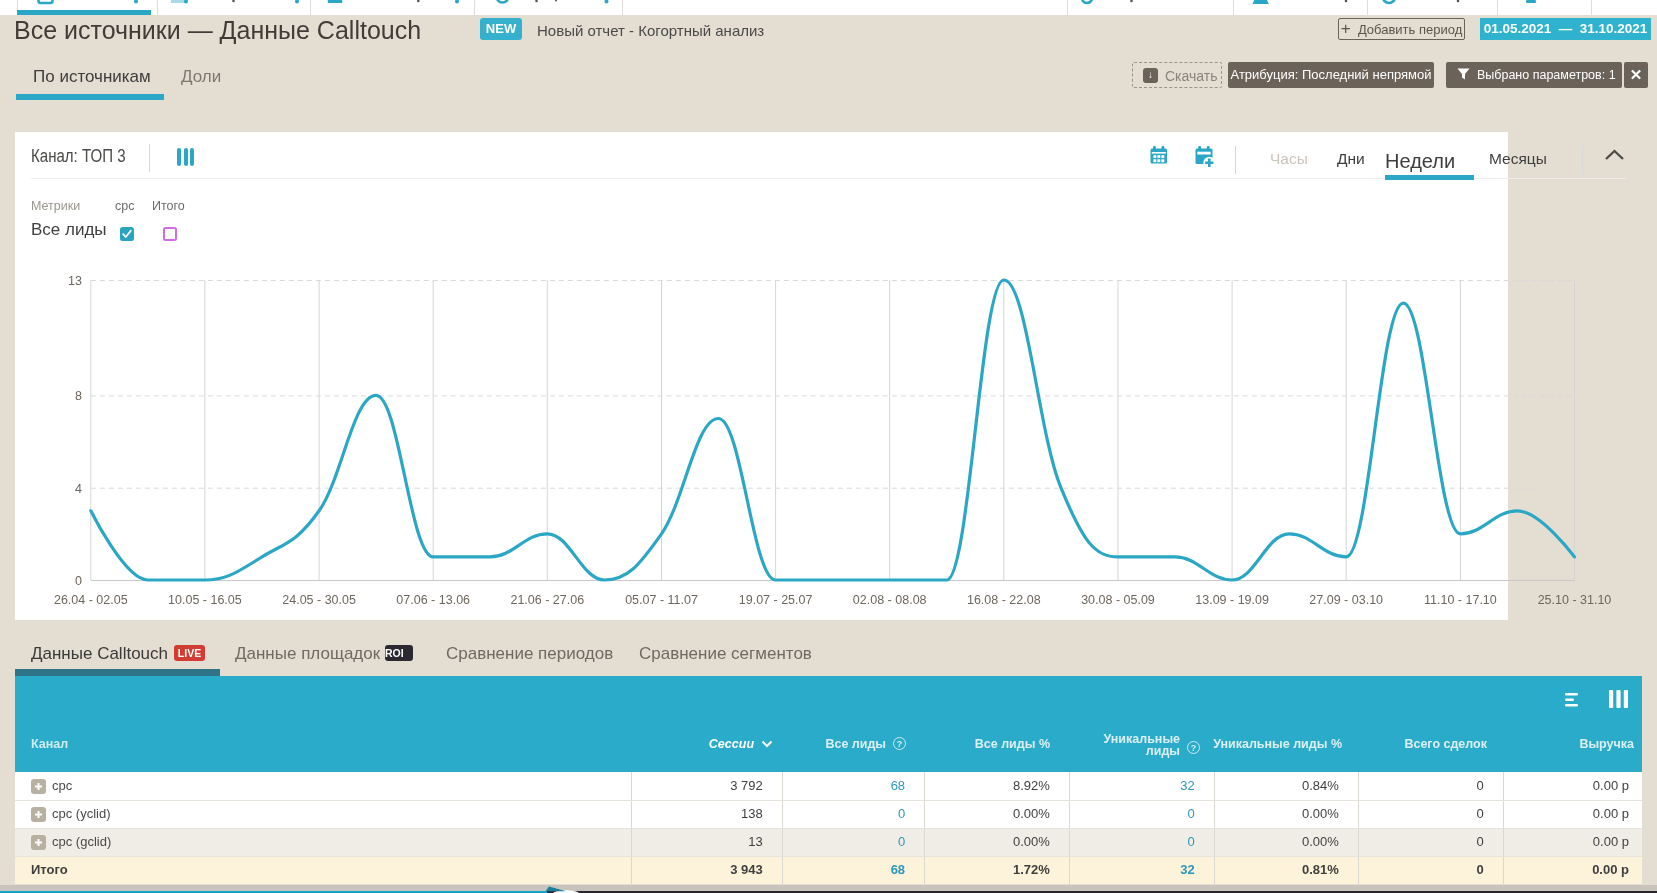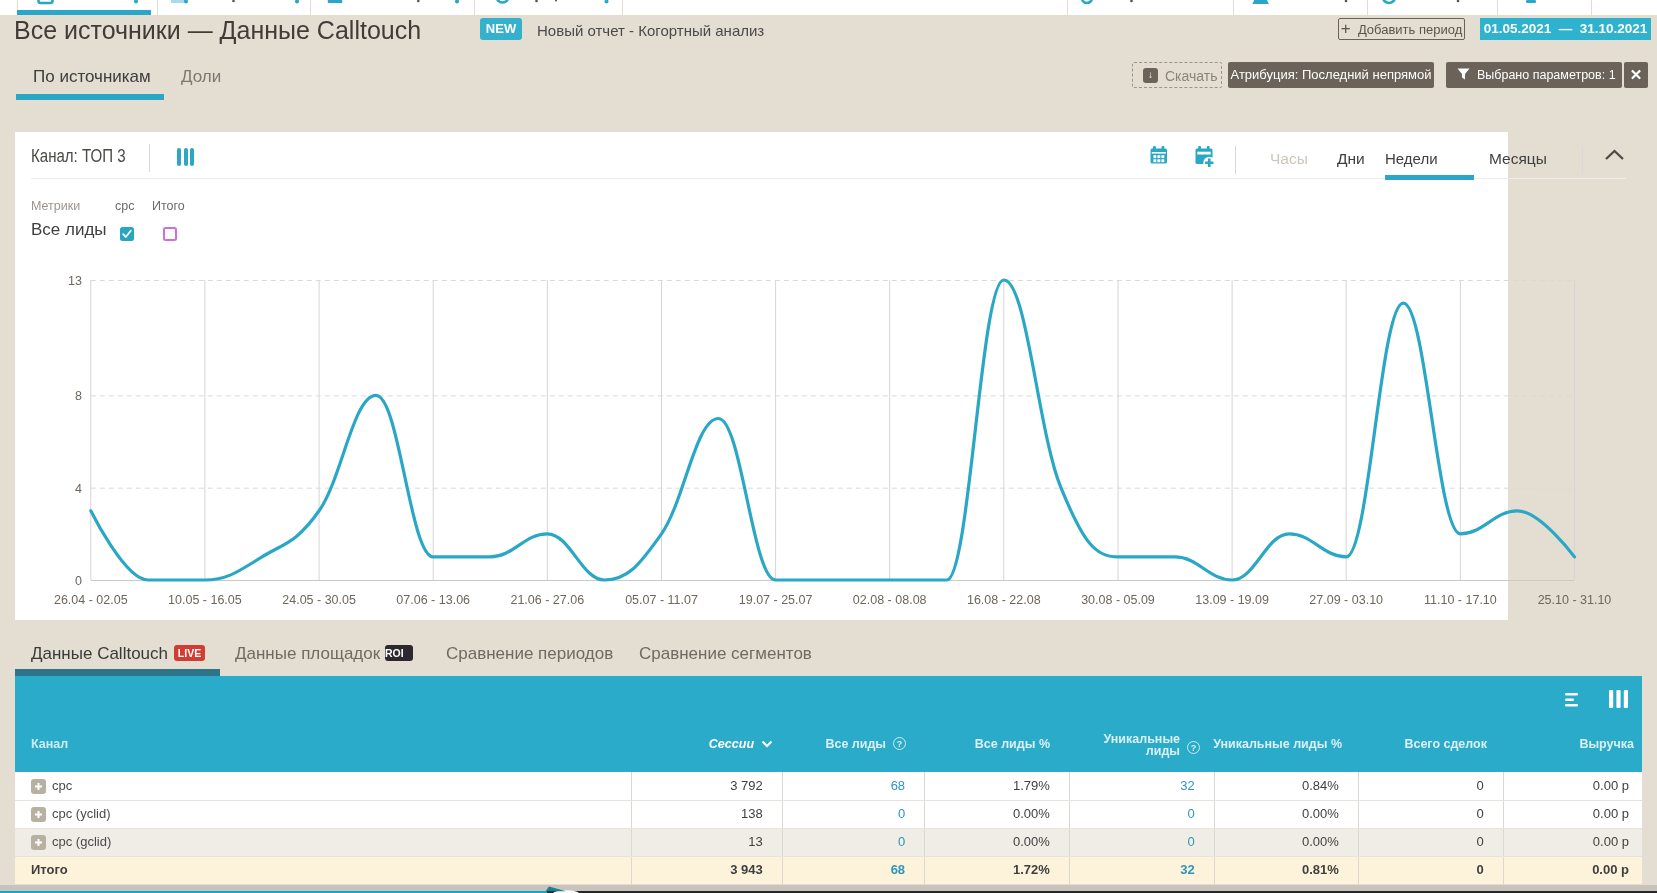--- a/index.html
+++ b/index.html
@@ -106,21 +106,21 @@
       <rect x="0.5" y="2.5" width="17" height="15.5" rx="1.5" fill="#2aa7c6"></rect>
       <rect x="3.2" y="0" width="2.8" height="5" rx="1" fill="#2aa7c6"></rect>
       <rect x="11.8" y="0" width="2.8" height="5" rx="1" fill="#2aa7c6"></rect>
       <rect x="2.3" y="5.7" width="13.4" height="2.8" fill="#fff"></rect>
       <circle cx="14.3" cy="16.8" r="6" fill="#fff"></circle>
       <path d="M14.3 12.6 V21 M10.1 16.8 H18.5" stroke="#2aa7c6" stroke-width="2.6"></path>
     </svg>
   <div class="abs" style="left:1219.5px;top:13.5px;width:1px;height:28px;background:#d8d8d8;"></div>
   <div class="abs" style="left:1255px;top:18px;font-size:15.5px;color:#cbc5bb;">Часы</div>
   <div class="abs" style="left:1322px;top:18px;font-size:15.5px;color:#3e3e3e;">Дни</div>
-  <div class="abs" style="left:1370px;top:18px;font-size:15px;color:#3e3e3e;">Недели</div>
+  <div class="abs" style="left:1370px;top:18px;font-size:20px;color:#3e3e3e;">Недели</div>
   <div class="abs" style="left:1474px;top:18px;font-size:15.5px;color:#3e3e3e;">Месяцы</div>
   <div class="abs" style="left:1370px;top:43px;width:89px;height:4.5px;background:#2aa7c6;"></div>
   <div class="abs" style="left:1566.5px;top:13.5px;width:1px;height:28px;background:#d8d8d8;"></div>
   <svg class="abs" style="left:1589px;top:17px;" width="21" height="12" viewBox="0 0 21 12">
       <polyline points="2,10 10.5,2 19,10" fill="none" stroke="#4a4a46" stroke-width="2.3"></polyline>
     </svg>
   <svg class="abs" style="left:0;top:0;" width="1627" height="488" viewBox="0 0 1627 488">
     <g stroke="#d5d5d5" stroke-width="1">
       <line x1="75.8" y1="148" x2="75.8" y2="448"></line>
       <line x1="189.9" y1="148" x2="189.9" y2="448"></line>
@@ -206,21 +206,21 @@
 
 <div class="abs" style="left:15px;top:772px;width:1627px;height:28px;background:#ffffff;">
   <div class="abs" style="left:16px;top:6.5px;width:15px;height:15px;background:#b8b0a1;border-radius:3px;">
       <svg width="15" height="15" viewBox="0 0 15 15">
         <path d="M7.5 4 V11 M4 7.5 H11" stroke="#fff" stroke-width="2"></path>
       </svg>
     </div>
   <div class="abs" style="left:37px;top:0;height:28px;line-height:28px;font-size:13px;color:#4a4a4a;">cpc</div>
   <div class="abs" style="right:879.2px;top:0;height:28px;line-height:28px;font-size:13px;font-weight:normal;color:#3f3f3f;">3 792</div>
   <div class="abs" style="right:736.9px;top:0;height:28px;line-height:28px;font-size:13px;font-weight:normal;color:#2c97ba;">68</div>
-  <div class="abs" style="right:592.1px;top:0;height:28px;line-height:28px;font-size:13px;font-weight:normal;color:#3f3f3f;">1.79%</div>
+  <div class="abs" style="right:592.1px;top:0;height:28px;line-height:28px;font-size:13px;font-weight:normal;color:#3f3f3f;">8.92%</div>
   <div class="abs" style="right:447.3px;top:0;height:28px;line-height:28px;font-size:13px;font-weight:normal;color:#2c97ba;">32</div>
   <div class="abs" style="right:303.1px;top:0;height:28px;line-height:28px;font-size:13px;font-weight:normal;color:#3f3f3f;">0.84%</div>
   <div class="abs" style="right:158.3px;top:0;height:28px;line-height:28px;font-size:13px;font-weight:normal;color:#3f3f3f;">0</div>
   <div class="abs" style="right:13px;top:0;height:28px;line-height:28px;font-size:13px;font-weight:normal;color:#3f3f3f;">0.00 р</div>
 </div>
 <div class="abs" style="left:15px;top:800px;width:1627px;height:28px;background:#ffffff;padding-left:8px;">
   <div class="abs" style="left:16px;top:6.5px;width:15px;height:15px;background:#b8b0a1;border-radius:3px;">
       <svg width="15" height="15" viewBox="0 0 15 15">
         <path d="M7.5 4 V11 M4 7.5 H11" stroke="#fff" stroke-width="2"></path>
       </svg>

